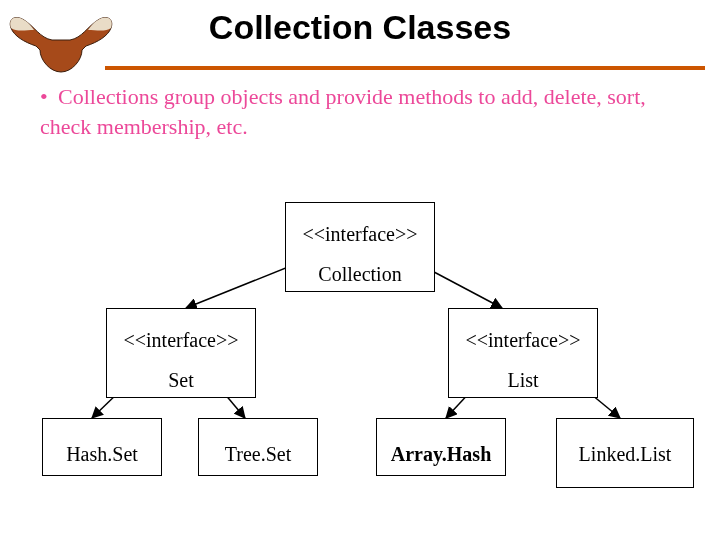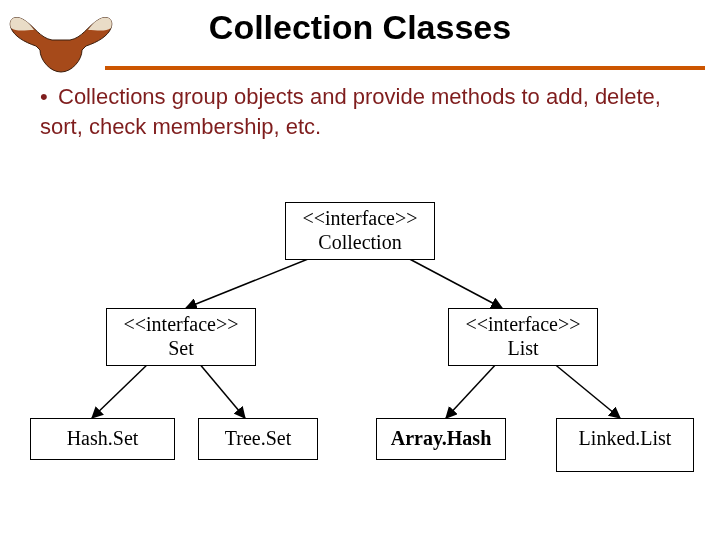--- a/index.html
+++ b/index.html
@@ -34,24 +34,24 @@
     left: 105px;
     width: 600px;
     height: 4px;
     background: #cc5500;
   }
   .bullet {
     position: absolute;
     top: 82px;
     left: 40px;
     right: 25px;
-    font-family: Liberation Sans, sans-serif;
+    font-family: Liberation Serif, serif;
     font-size: 22px;
     line-height: 1.35;
-    color: #7f1d1d;
+    color: #ec4899;
   }
   .bullet .dot {
     display: inline-block;
     width: 18px;
   }
   .footer {
     position: absolute;
     bottom: 16px;
     left: 0;
     width: 720px;
@@ -66,20 +66,21 @@
     text-align: center;
     font-family: "Times New Roman", Times, serif;
     font-size: 20px;
     line-height: 1.18;
     padding: 4px 2px 5px 2px;
     box-sizing: border-box;
     background: #fff;
   }
   .box .st {
     display: block;
+    margin-top: 16px;
   }
   .bold {
     font-weight: bold;
   }
   svg.lines {
     position: absolute;
     left: 0;
     top: 0;
     width: 720px;
     height: 540px;
@@ -143,21 +144,21 @@
   <div class="box" style="left:106px; top:308px; width:150px;">
     <span class="st">&lt;&lt;interface&gt;&gt;</span>
     <span class="st">Set</span>
   </div>
 
   <div class="box" style="left:448px; top:308px; width:150px;">
     <span class="st">&lt;&lt;interface&gt;&gt;</span>
     <span class="st">List</span>
   </div>
 
-  <div class="box" style="left:30px; top:418px; width:145px; padding-top:8px; padding-bottom:8px;">
+  <div class="box" style="left:42px; top:418px; width:120px; padding-top:8px; padding-bottom:8px;">
     <span class="st">Hash.Set</span>
   </div>
 
   <div class="box" style="left:198px; top:418px; width:120px; padding-top:8px; padding-bottom:8px;">
     <span class="st">Tree.Set</span>
   </div>
 
   <div class="box bold" style="left:376px; top:418px; width:130px; padding-top:8px; padding-bottom:8px;">
     <span class="st">Array.Hash</span>
   </div>

